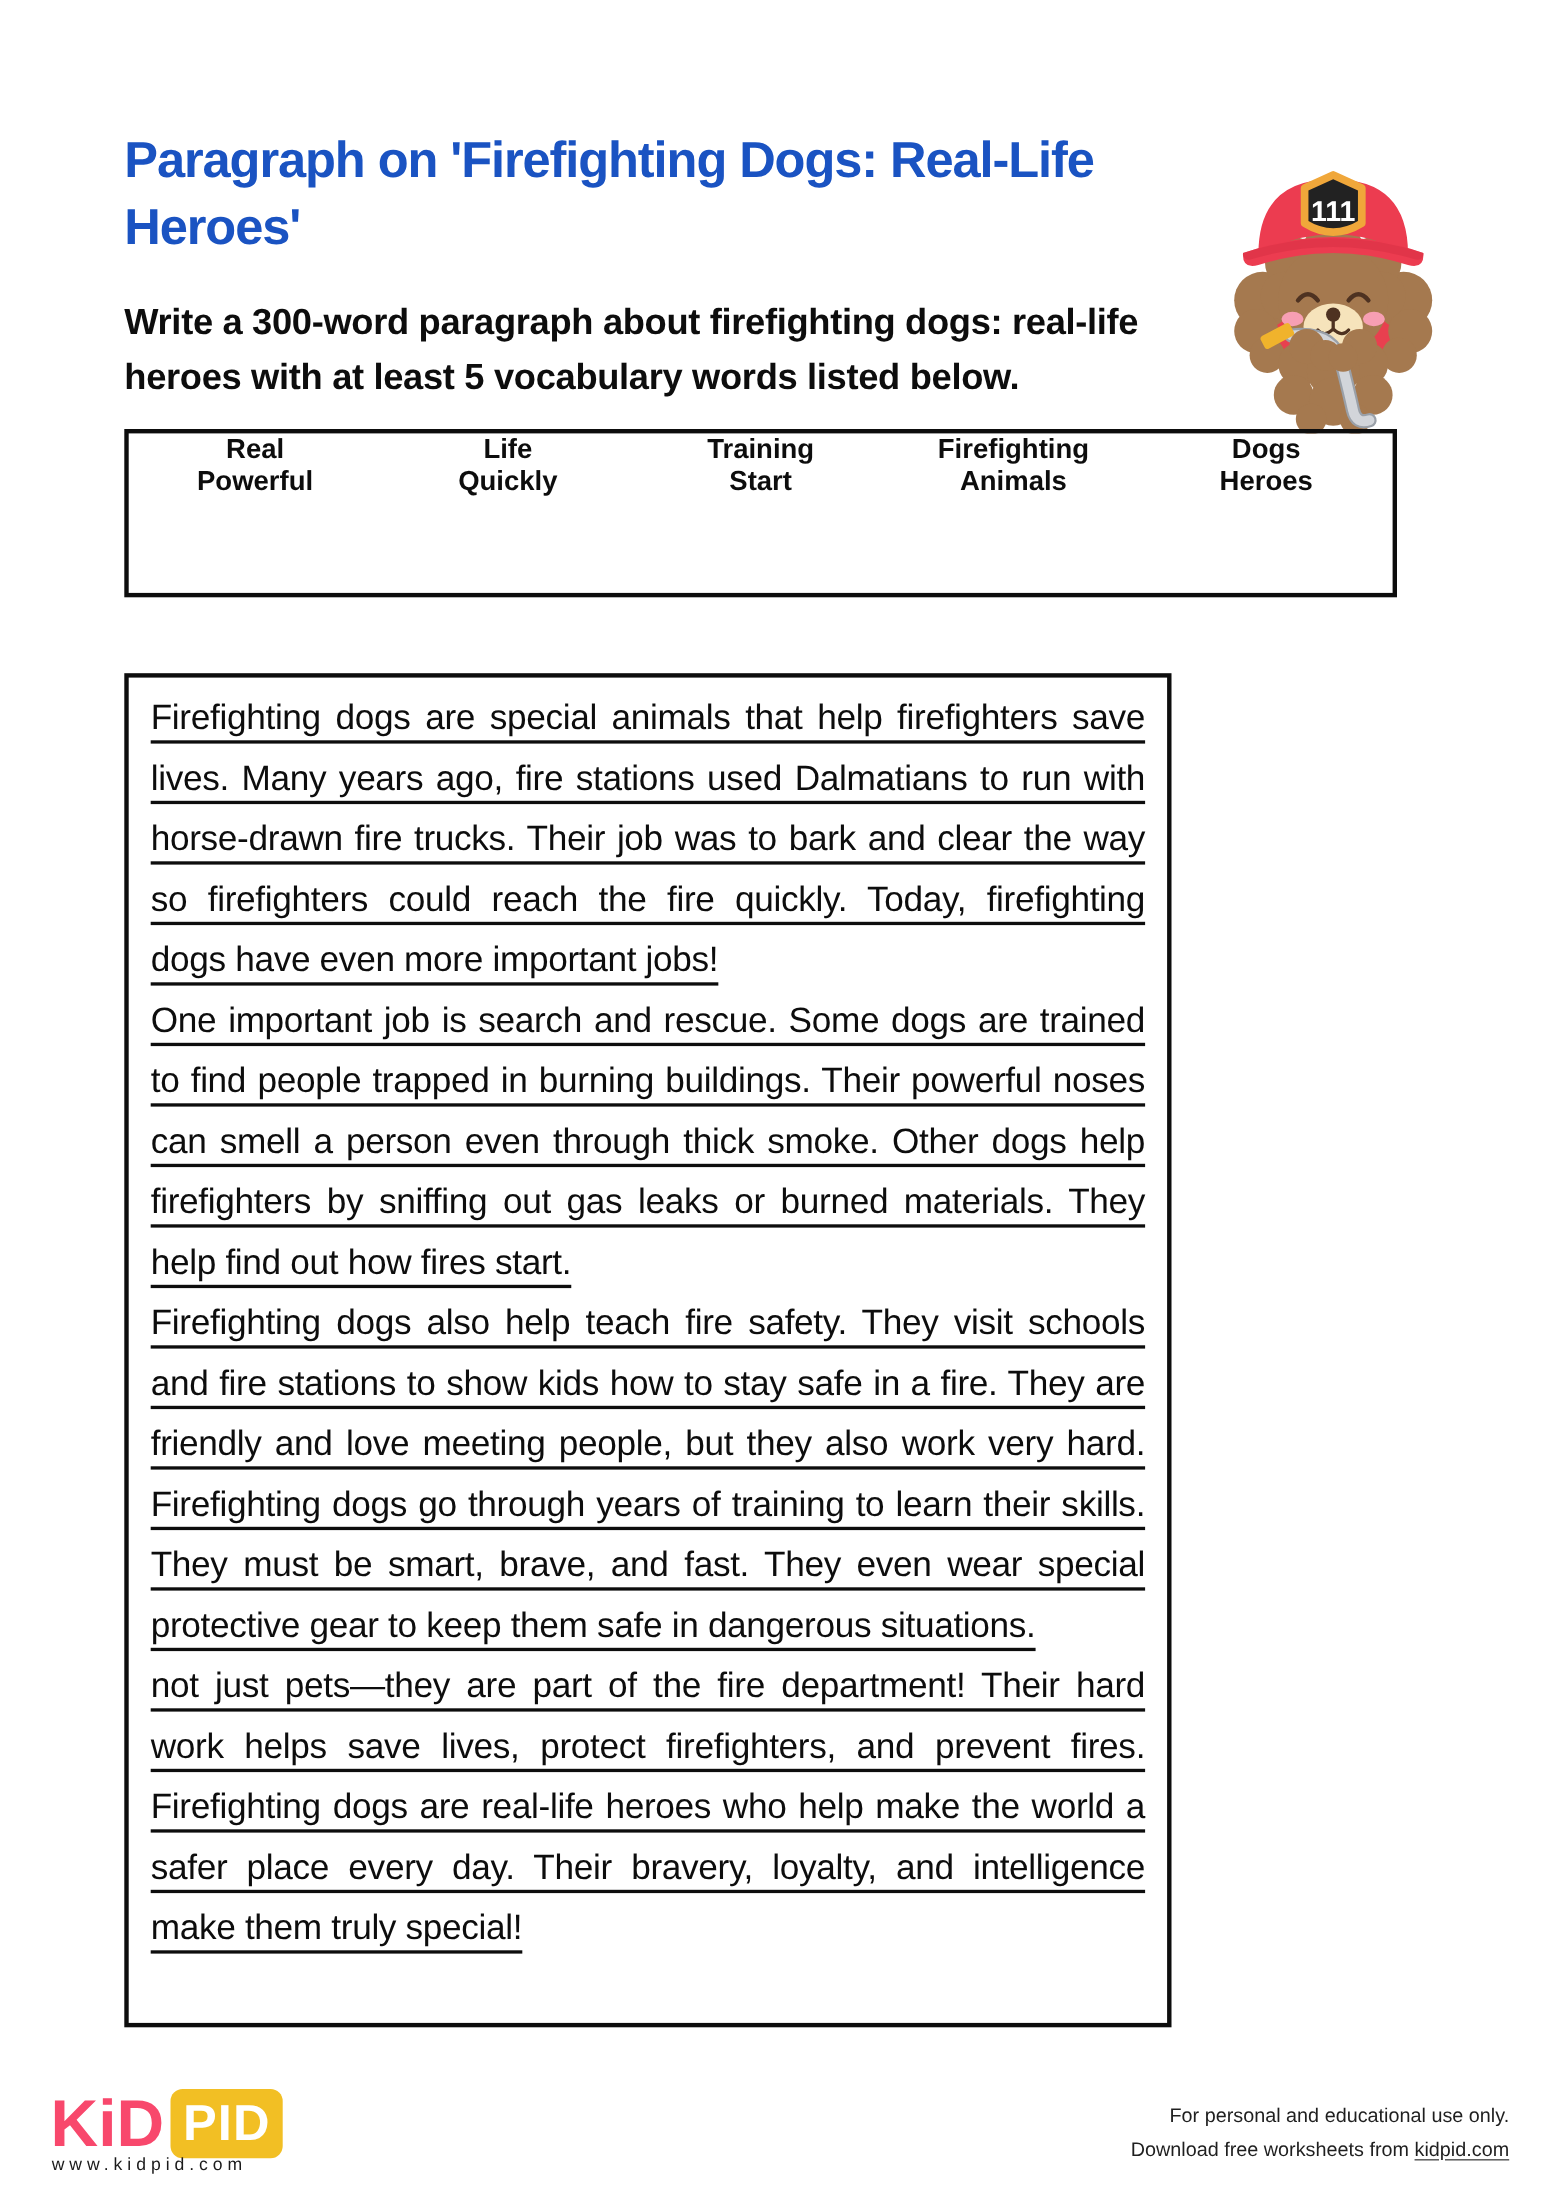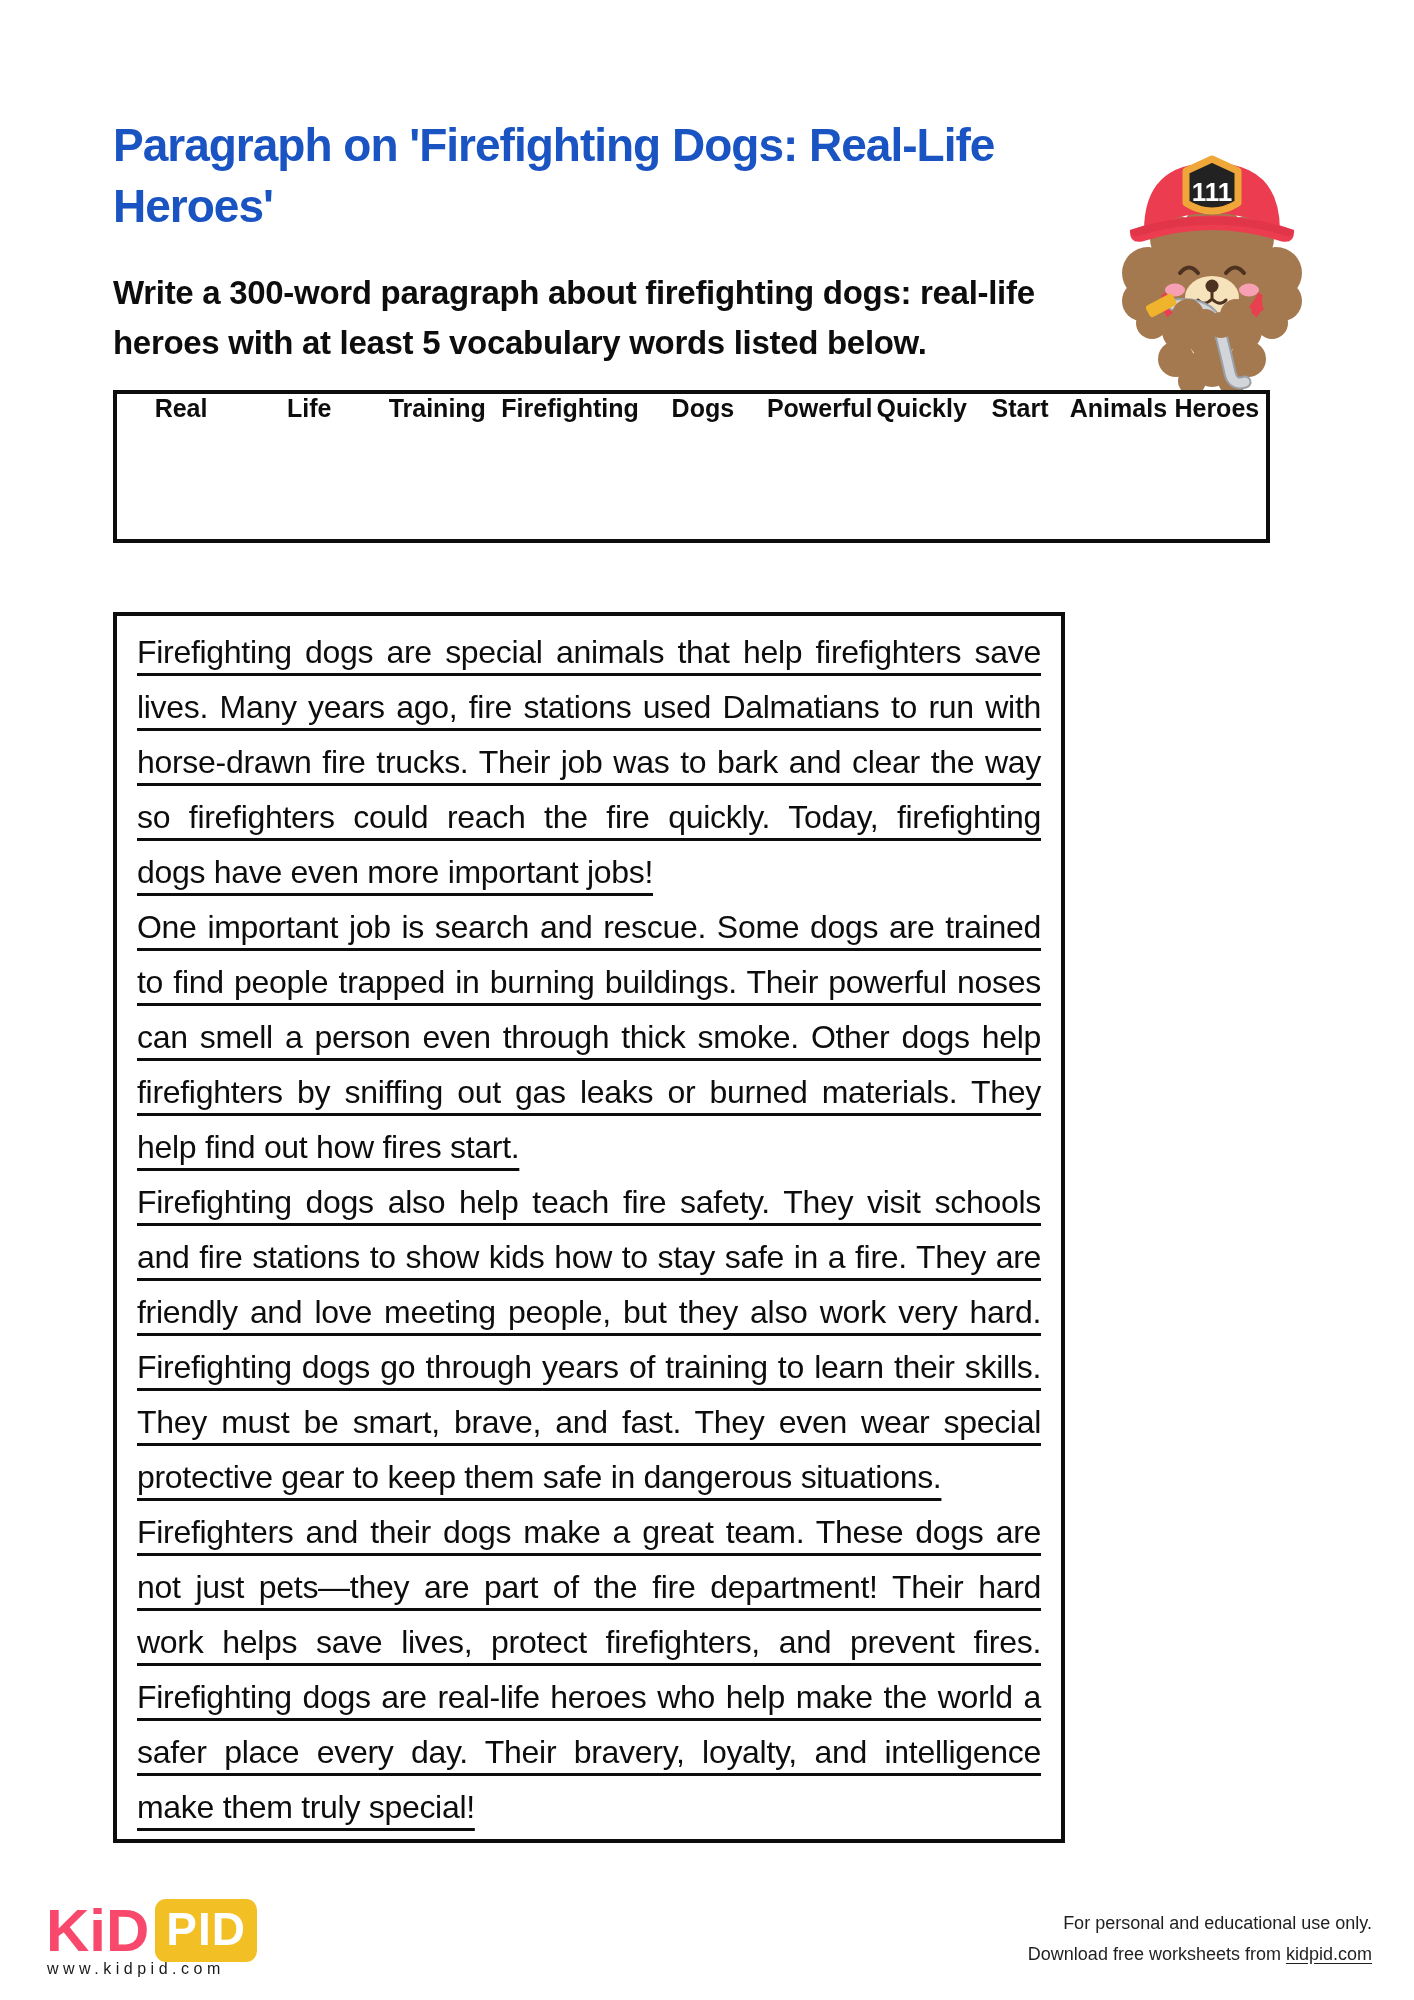--- a/index.html
+++ b/index.html
@@ -6,22 +6,22 @@
   body{width:1414px;height:2000px;position:relative;font-family:"Liberation Sans",sans-serif;color:#111;}
 
   .page-title{position:absolute;left:113px;top:84px;color:#1a53c2;font-weight:700;
     font-size:46px;line-height:61px;letter-spacing:-1px;white-space:nowrap;}
   .subtitle{position:absolute;left:113px;top:268px;font-weight:700;font-size:33px;
     line-height:50px;letter-spacing:-0.3px;color:#0d0d0d;white-space:nowrap;}
 
   .dog-illo{position:absolute;left:1112px;top:122px;width:200px;height:272px;}
 
   .vocab-box{position:absolute;left:113px;top:390px;width:1157px;height:153px;
-    border:4px solid #0d0d0d;box-sizing:border-box;display:flex;flex-direction:row;
-    justify-content:center;}
+    border:4px solid #0d0d0d;box-sizing:border-box;display:flex;flex-direction:column;
+    justify-content:flex-start;}
   .vocab-row{display:grid;grid-template-columns:repeat(5,1fr);}
   .vocab-word{text-align:center;font-weight:700;font-size:25px;color:#0d0d0d;}
 
   .essay-box{position:absolute;left:113px;top:612px;width:952px;height:1231px;
     border:4px solid #0d0d0d;box-sizing:border-box;padding:9px 20px 0 20px;overflow:hidden;}
   .wline{font-size:32px;line-height:55px;letter-spacing:-0.3px;color:#0d0d0d;
     text-align:justify;text-align-last:justify;
     text-decoration:underline;text-decoration-thickness:3px;text-underline-offset:10px;
     text-decoration-skip-ink:none;}
   .wline.plast{text-align-last:left;}
@@ -140,21 +140,20 @@
       <div class="wline">to find people trapped in burning buildings. Their powerful noses</div>
       <div class="wline">can smell a person even through thick smoke. Other dogs help</div>
       <div class="wline">firefighters by sniffing out gas leaks or burned materials. They</div>
       <div class="wline plast">help find out how fires start.</div>
       <div class="wline">Firefighting dogs also help teach fire safety. They visit schools</div>
       <div class="wline">and fire stations to show kids how to stay safe in a fire. They are</div>
       <div class="wline">friendly and love meeting people, but they also work very hard.</div>
       <div class="wline">Firefighting dogs go through years of training to learn their skills.</div>
       <div class="wline">They must be smart, brave, and fast. They even wear special</div>
       <div class="wline plast">protective gear to keep them safe in dangerous situations.</div>
-      <div class="wline">Firefighters and their dogs make a great team. These dogs are</div>
       <div class="wline">not just pets—they are part of the fire department! Their hard</div>
       <div class="wline">work helps save lives, protect firefighters, and prevent fires.</div>
       <div class="wline">Firefighting dogs are real-life heroes who help make the world a</div>
       <div class="wline">safer place every day. Their bravery, loyalty, and intelligence</div>
       <div class="wline plast">make them truly special!</div>
     </div>
 </div>
 
 <div class="footer-logo">
   <span class="logo-kid">KiD</span>

